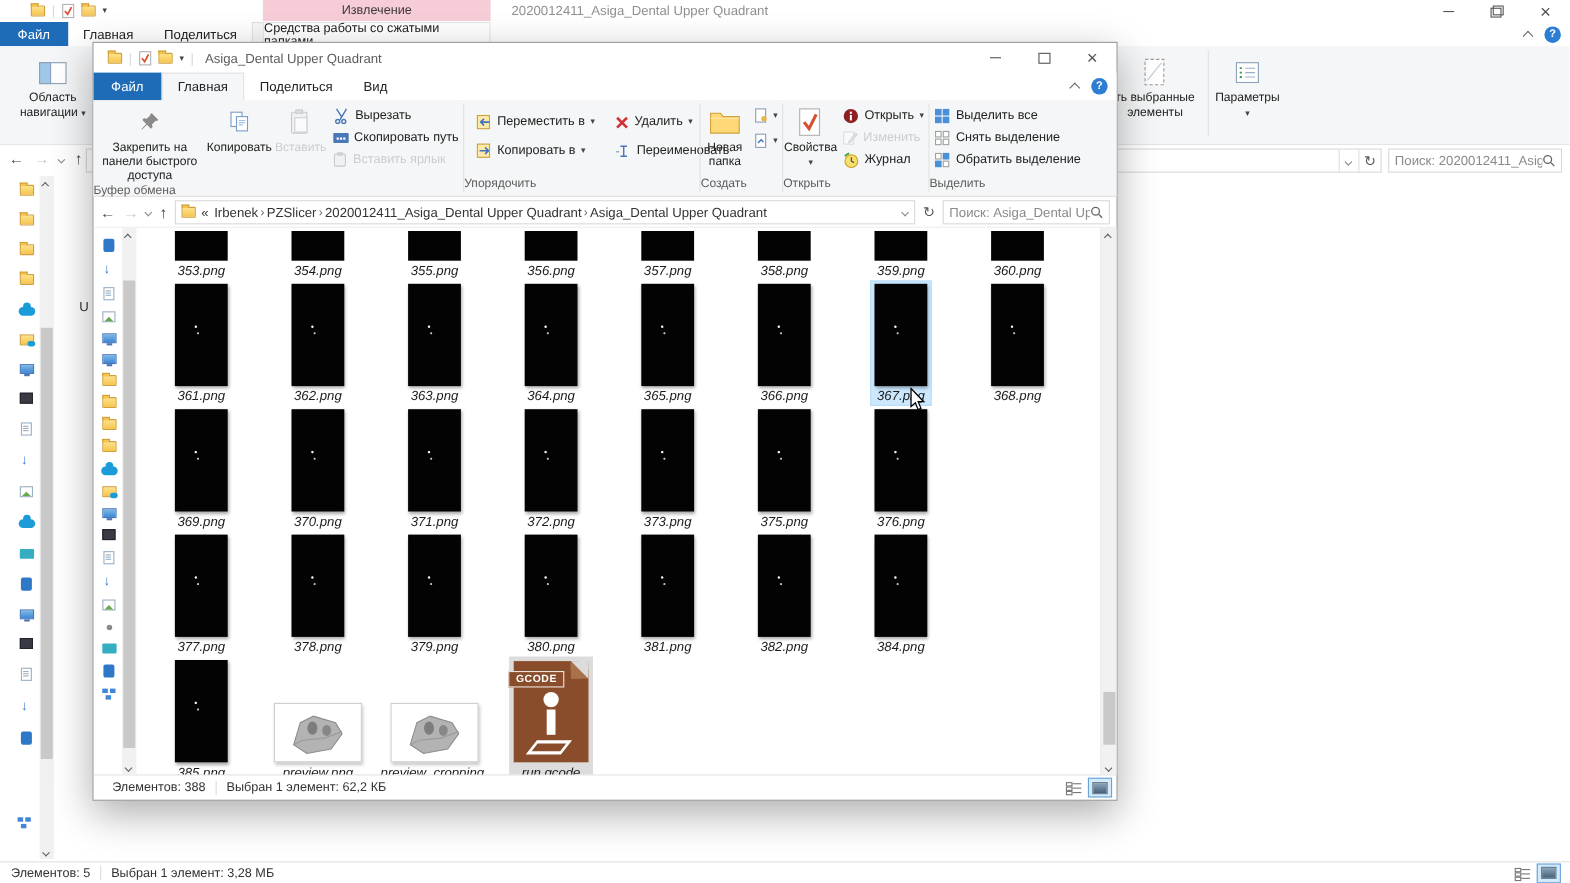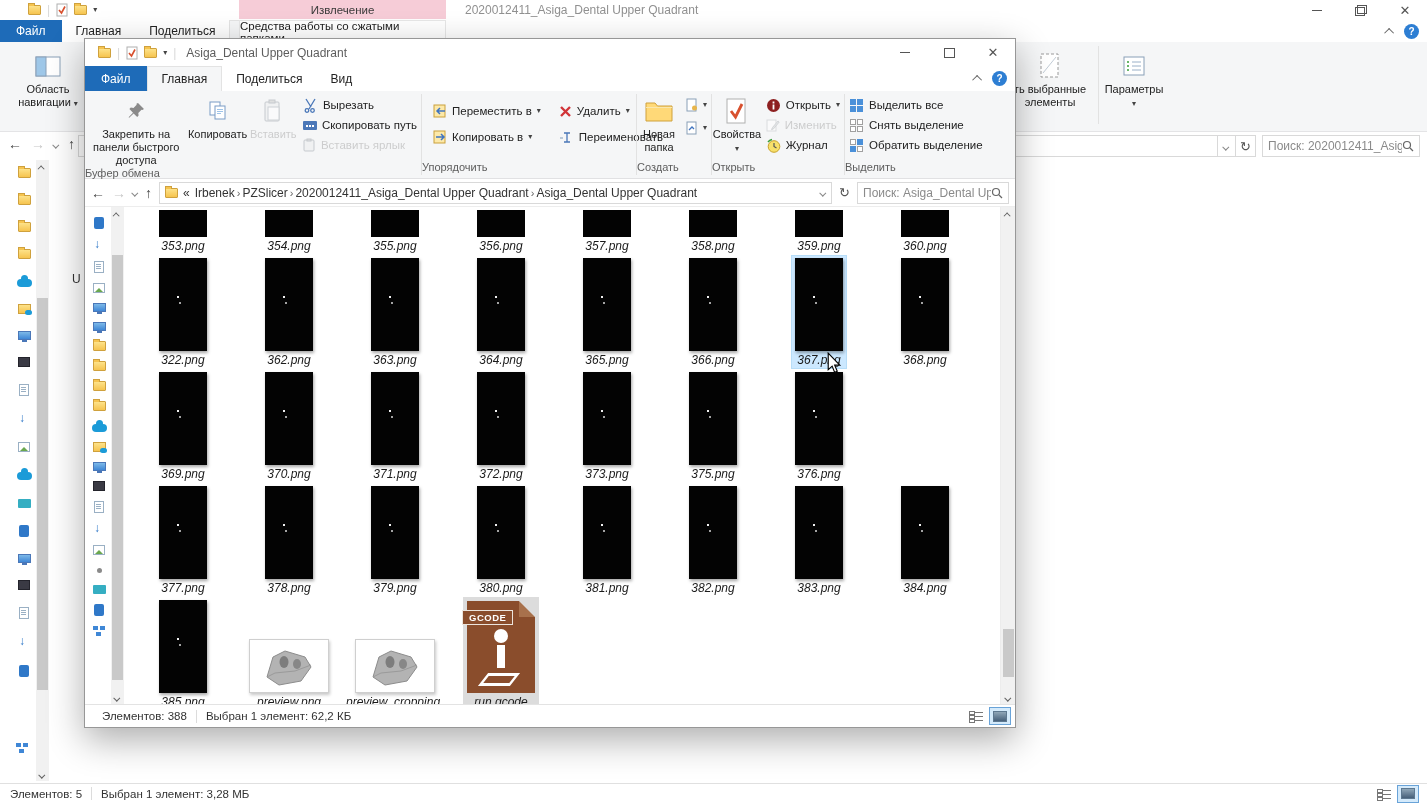--- a/index.html
+++ b/index.html
@@ -682,21 +682,21 @@
                   <div class="flabel">360.png</div>
                 </div>
               </div>
             </div>
             <div class="frow">
               <div class="cell">
                 <div class="cellbox">
                   <div class="thumbarea">
                     <div class="slice"></div>
                   </div>
-                  <div class="flabel">322.png</div>
+                  <div class="flabel">361.png</div>
                 </div>
               </div>
               <div class="cell">
                 <div class="cellbox">
                   <div class="thumbarea">
                     <div class="slice"></div>
                   </div>
                   <div class="flabel">362.png</div>
                 </div>
               </div>
@@ -847,28 +847,20 @@
                   </div>
                   <div class="flabel">381.png</div>
                 </div>
               </div>
               <div class="cell">
                 <div class="cellbox">
                   <div class="thumbarea">
                     <div class="slice"></div>
                   </div>
                   <div class="flabel">382.png</div>
-                </div>
-              </div>
-              <div class="cell">
-                <div class="cellbox">
-                  <div class="thumbarea">
-                    <div class="slice"></div>
-                  </div>
-                  <div class="flabel">383.png</div>
                 </div>
               </div>
               <div class="cell">
                 <div class="cellbox">
                   <div class="thumbarea">
                     <div class="slice"></div>
                   </div>
                   <div class="flabel">384.png</div>
                 </div>
               </div>

